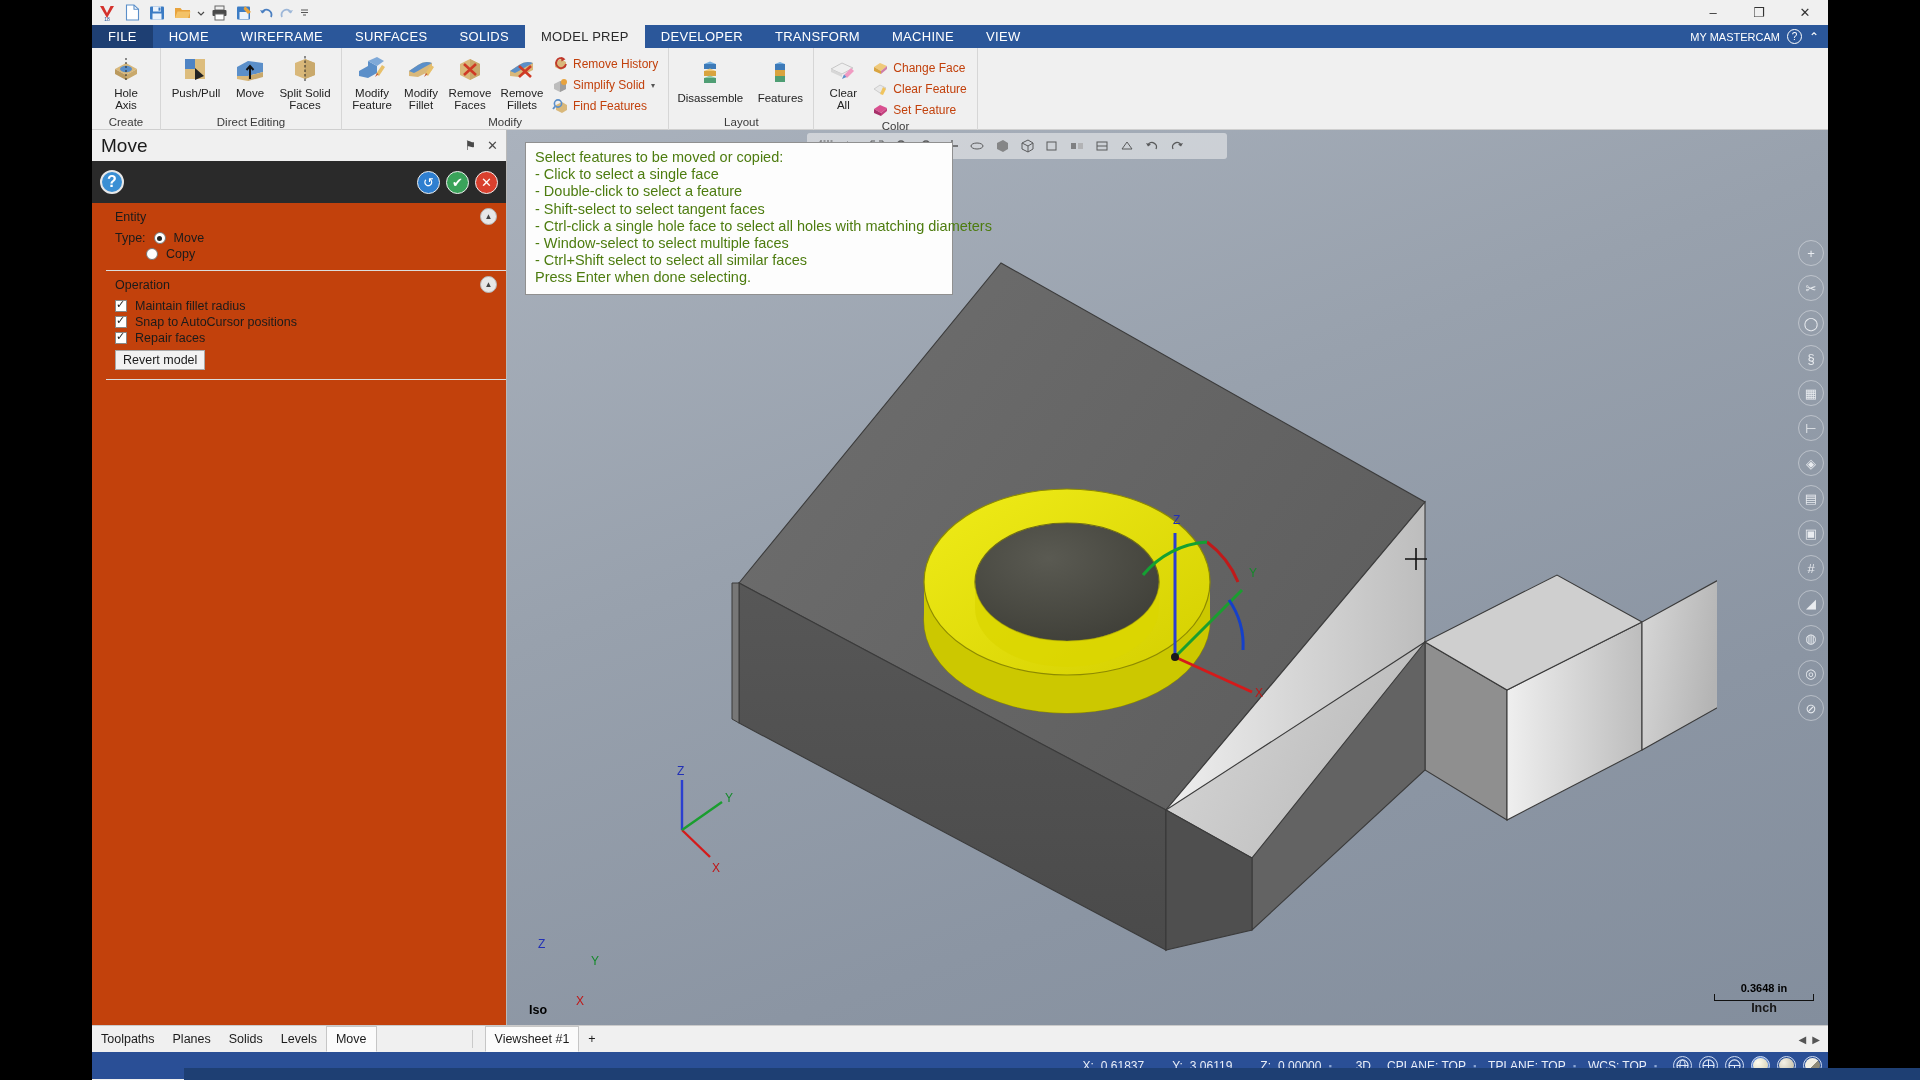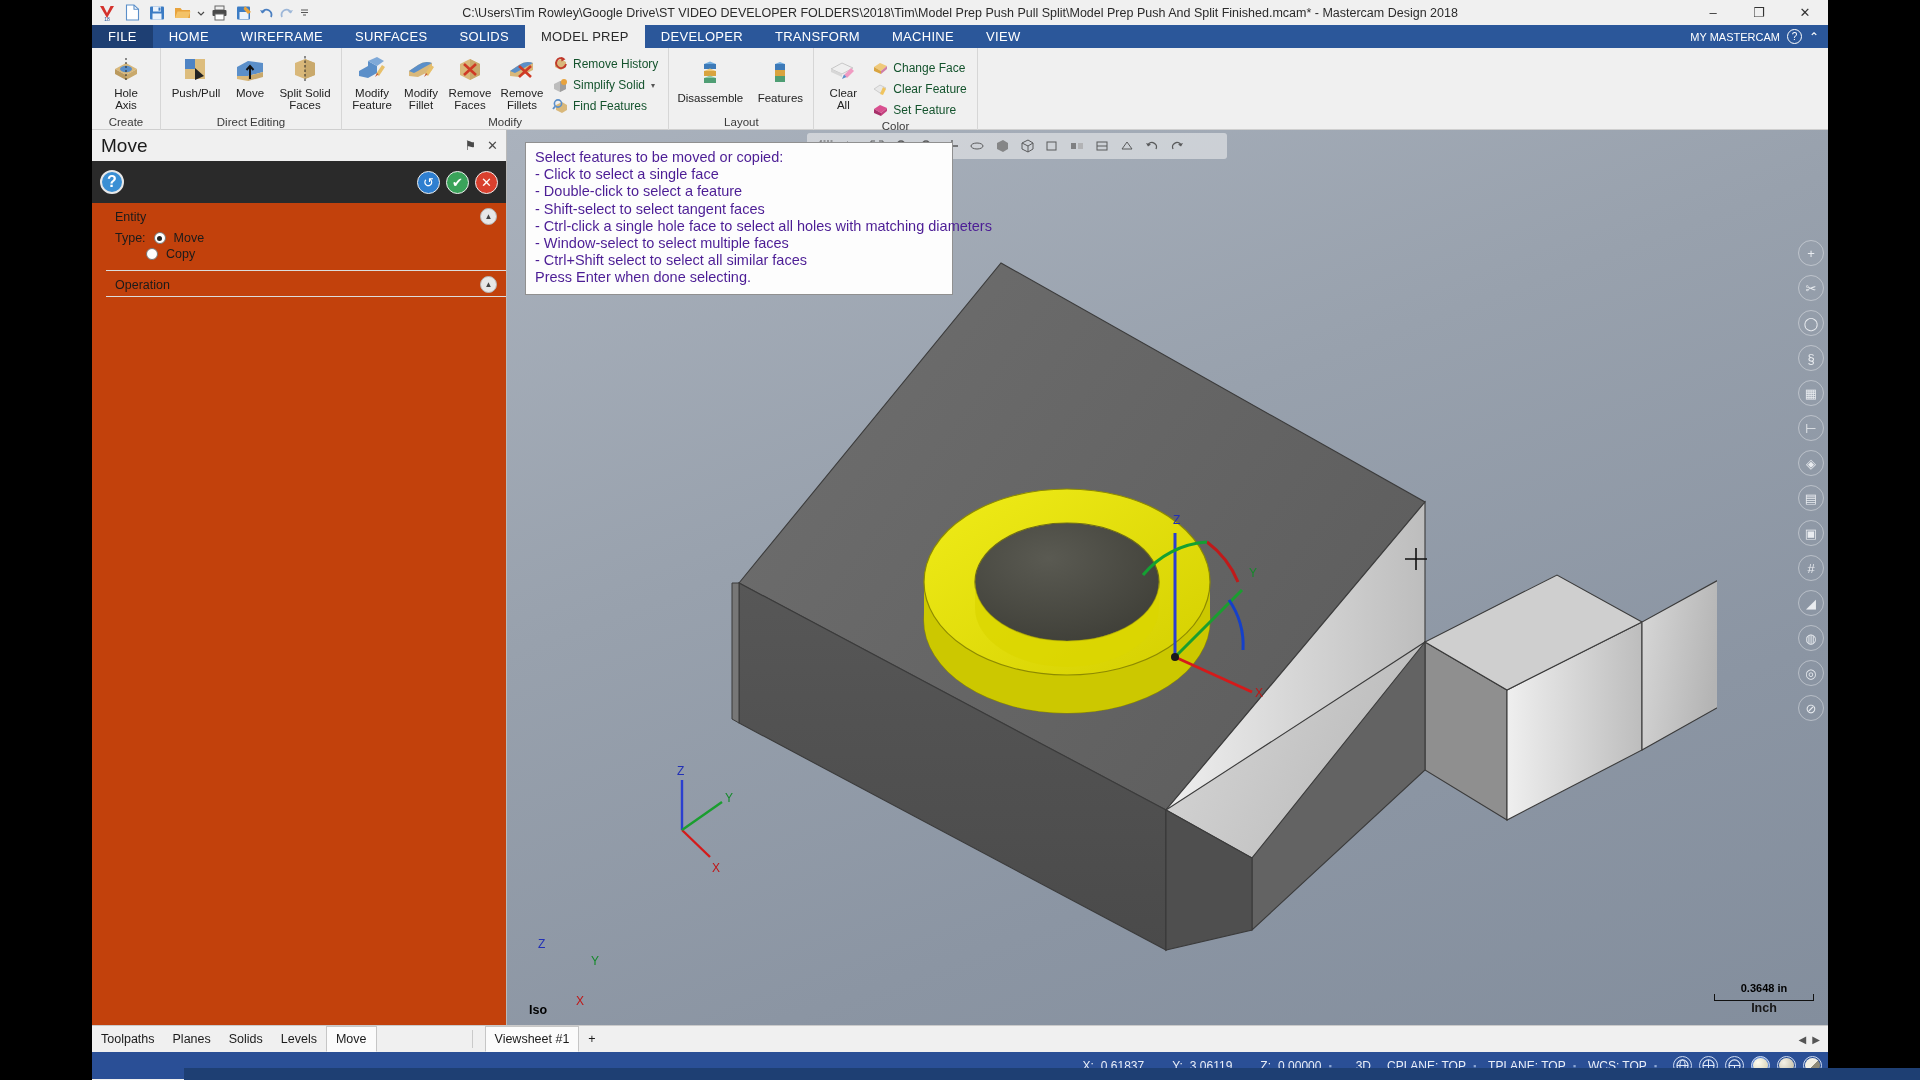--- a/index.html
+++ b/index.html
@@ -27,21 +27,21 @@
   
   .ribbon { height:82px; background:#f0f0f0; border-bottom:1px solid #cfcfcf; display:flex; position:relative; }
   .rgroup { display:flex; flex-direction:column; justify-content:space-between; border-right:1px solid #d6d6d6; padding:3px 5px 0; height:82px; }
   .rgroup:last-child { border-right:none; }
   .rg-items { display:flex; align-items:flex-start; gap:2px; flex:1; padding-top:1px; }
   .rg-title { text-align:center; font-size:11.5px; color:#3a3a3a; padding-bottom:2px; }
   .big-btn { width:58px; display:flex; flex-direction:column; align-items:center; gap:2px; padding:2px 1px; cursor:pointer; border:1px solid transparent; border-radius:2px; }
   .big-btn .lbl { font-size:11.5px; line-height:12px; text-align:center; color:#222; }
   .small-col { display:flex; flex-direction:column; gap:1px; padding-top:2px; }
   .small-btn { display:flex; align-items:center; gap:4px; padding:1px 4px 1px 2px; cursor:pointer; border:1px solid transparent; border-radius:2px; }
-  .small-btn .lbl { font-size:12px; color:#14532d; white-space:nowrap; }
+  .small-btn .lbl { font-size:12px; color:#c2410c; white-space:nowrap; }
   .caret { font-size:8px; color:#555; margin-left:2px; }
 
   
   .ic32 { width:32px; height:30px; position:relative; }
   .ic16 { width:17px; height:16px; position:relative; flex:0 0 17px; }
 
   
   .main { display:flex; height:calc(1080px - 25px - 23px - 83px - 27px - 27px); }
 
   
@@ -75,21 +75,21 @@
   .indent { padding-left:31px; }
 
   
   .vp { flex:1; position:relative; background:#9aa3ae; overflow:hidden; }
   .vp-grad { position:absolute; inset:0; background:linear-gradient(160deg,#aab2bd 0%,#98a1ad 38%,#8b95a3 72%,#838e9d 100%); }
   .vp-toolbar { position:absolute; left:300px; top:3px; width:420px; height:26px; background:rgba(240,240,240,.55); border-radius:3px; display:flex; align-items:center; gap:9px; padding:0 12px; }
   .vtb-ic { width:16px; height:14px; opacity:.75; }
   .vp-right { position:absolute; right:4px; top:110px; display:flex; flex-direction:column; gap:9px; }
   .vr-btn { width:26px; height:26px; border-radius:50%; border:1px solid rgba(255,255,255,.38); display:flex; align-items:center; justify-content:center; color:#e9ecf0; font-size:13px; cursor:pointer; }
 
-  .tip { position:absolute; left:18px; top:12px; width:428px; background:#fdfdfd; border:1px solid #909090; padding:6px 8px 7px 9px; font-size:14.5px; line-height:17.2px; color:#4c1d95; font-family:"Liberation Sans", sans-serif; }
+  .tip { position:absolute; left:18px; top:12px; width:428px; background:#fdfdfd; border:1px solid #909090; padding:6px 8px 7px 9px; font-size:14.5px; line-height:17.2px; color:#4d7c0f; font-family:"Liberation Sans", sans-serif; }
   .tip div { white-space:nowrap; }
 
   .iso-lbl { position:absolute; left:22px; bottom:8px; font-size:12.5px; font-weight:bold; color:#000000; }
   .scale-box { position:absolute; right:14px; bottom:10px; width:100px; text-align:center; }
   .scale-box .v { font-size:11px; font-weight:bold; color:#000000; }
   .scale-box .u { font-size:12.5px; font-weight:bold; color:#171717; }
   .scale-bar { height:7px; border-left:1px solid #111; border-right:1px solid #111; border-bottom:1px solid #111; }
 
   
   .btabs { height:27px; background:#f0f0f0; display:flex; align-items:stretch; border-top:1px solid #cacaca; }
@@ -178,21 +178,20 @@
             <path d="M3 11 A5 5 0 0 1 12 6.5" fill="none" stroke="#9db7d8" stroke-width="1.8"></path>
             <path d="M14 4 L11.8 7.6 L8.8 5.4 Z" fill="#9db7d8"></path>
           </svg>
       </div>
       <div class="ic" style="width:12px">
         <svg width="9" height="9" viewBox="0 0 9 9">
             <path d="M1 2 H8 M1 4.5 H8 M3 7 H6" stroke="#555" stroke-width="1"></path>
           </svg>
       </div>
     </div>
-    <div class="title-text">C:\Users\Tim Rowley\Google Drive\ST VIDEO DEVELOPER FOLDERS\2018\Tim\Model Prep Push Pull Split\Model Prep Push And Split Finished.mcam* - Mastercam Design 2018</div>
     <div class="wbtns">
       <div class="wbtn">–</div>
       <div class="wbtn">❐</div>
       <div class="wbtn">✕</div>
     </div>
   </div>
 
   <div class="ribbon-tabs">
     <div class="rtab file">FILE</div>
     <div class="rtab">HOME</div>
@@ -467,20 +466,37 @@
               <span class="radio"></span>
               <span class="lbl">Copy</span>
             </div>
           </div>
         </div>
 
         <div class="sect">
           <div class="sect-head">
             <span class="sect-title">Operation</span>
             <span class="collapse">▲</span>
+          </div>
+          <div class="sect-body">
+            <div class="row">
+              <span class="cb on"></span>
+              <span class="lbl">Maintain fillet radius</span>
+            </div>
+            <div class="row">
+              <span class="cb on"></span>
+              <span class="lbl">Snap to AutoCursor positions</span>
+            </div>
+            <div class="row">
+              <span class="cb on"></span>
+              <span class="lbl">Repair faces</span>
+            </div>
+            <div class="row" style="padding-top:4px">
+              <span class="btn-plain">Revert model</span>
+            </div>
           </div>
         </div>
 
       </div>
     </div>
 
     <div class="vp">
       <div class="vp-grad"></div>
 
       <div class="vp-toolbar">

